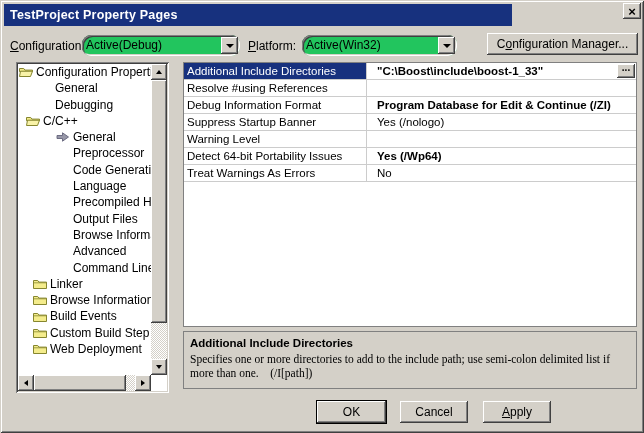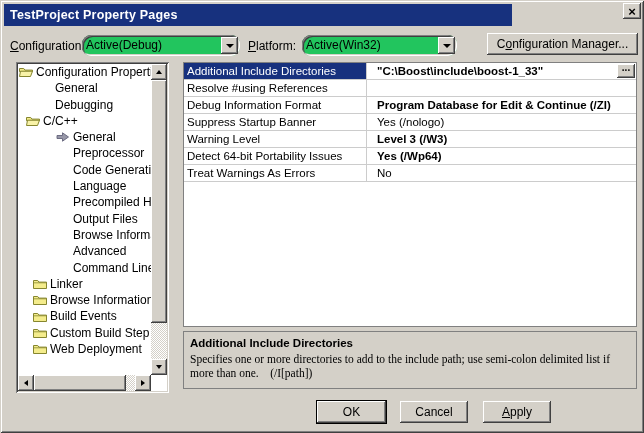--- a/index.html
+++ b/index.html
@@ -262,21 +262,20 @@
     <div class="grow">
       <div class="gcell glabel">Debug Information Format</div>
       <div class="gcell gvalue bold">Program Database for Edit &amp; Continue (/ZI)</div>
     </div>
     <div class="grow">
       <div class="gcell glabel">Suppress Startup Banner</div>
       <div class="gcell gvalue">Yes (/nologo)</div>
     </div>
     <div class="grow">
       <div class="gcell glabel">Warning Level</div>
-      <div class="gcell gvalue bold">Level 3 (/W3)</div>
     </div>
     <div class="grow">
       <div class="gcell glabel">Detect 64-bit Portability Issues</div>
       <div class="gcell gvalue bold">Yes (/Wp64)</div>
     </div>
     <div class="grow">
       <div class="gcell glabel">Treat Warnings As Errors</div>
       <div class="gcell gvalue">No</div>
     </div>
   </div>

